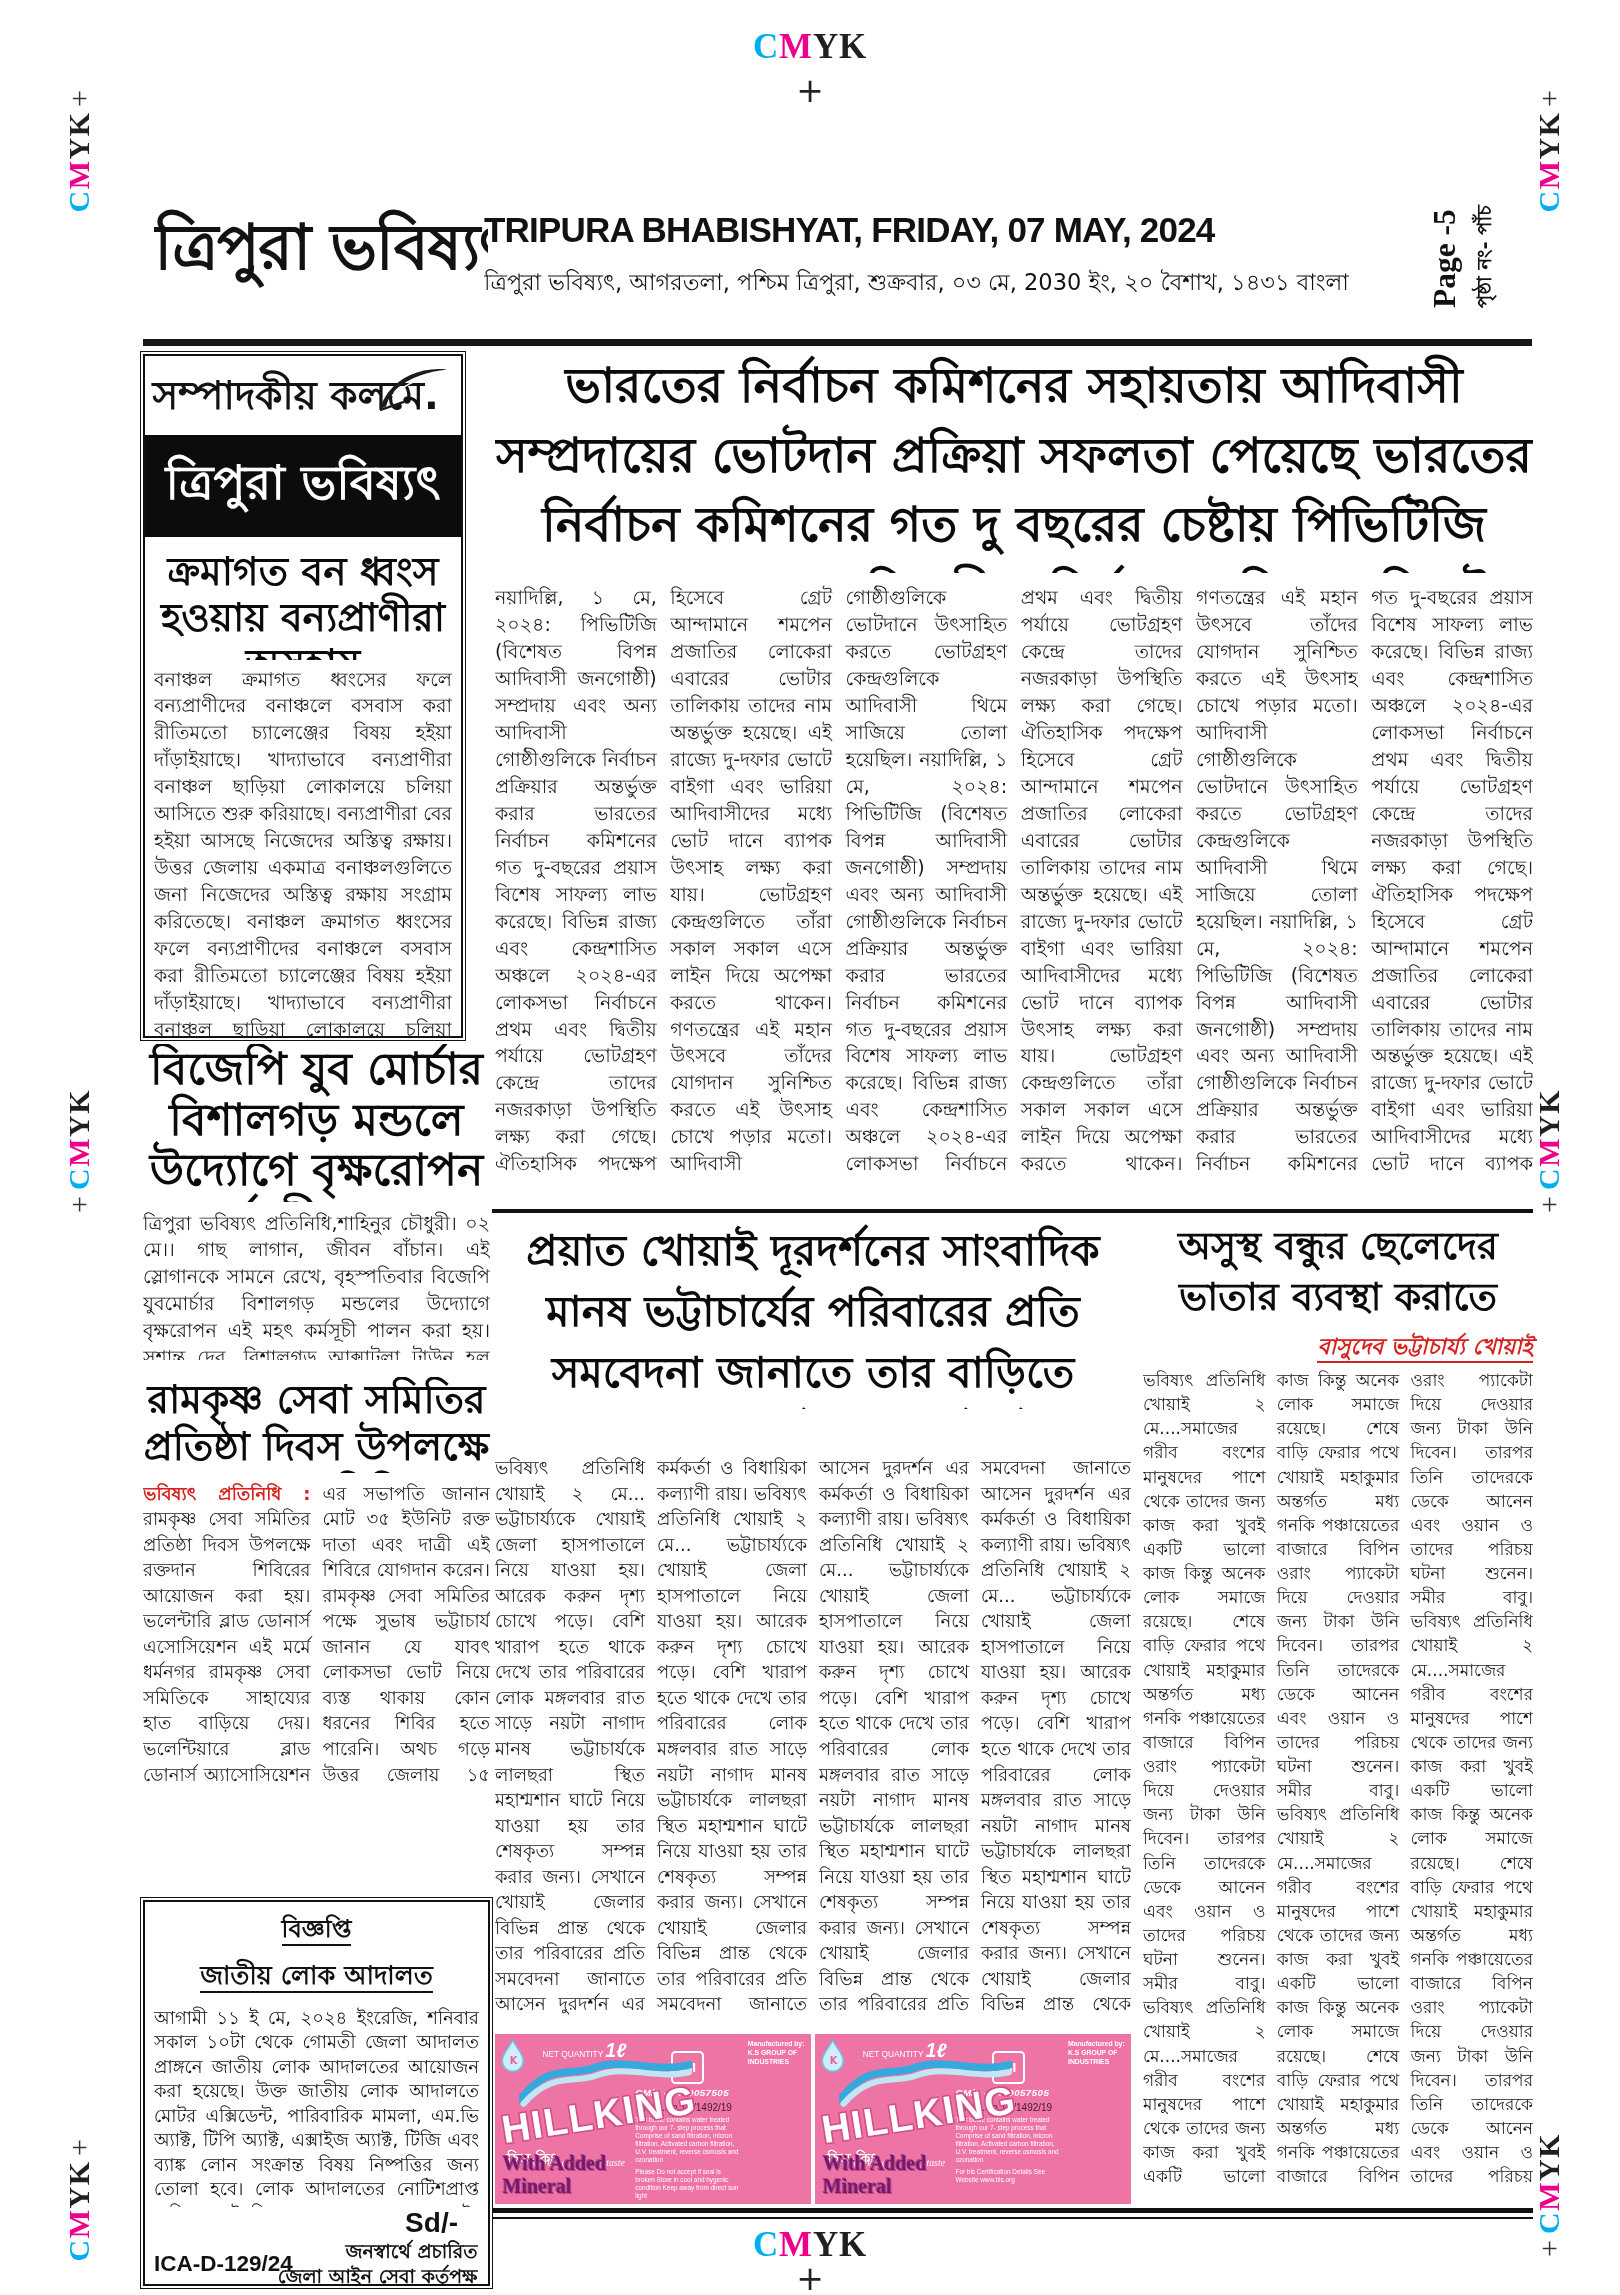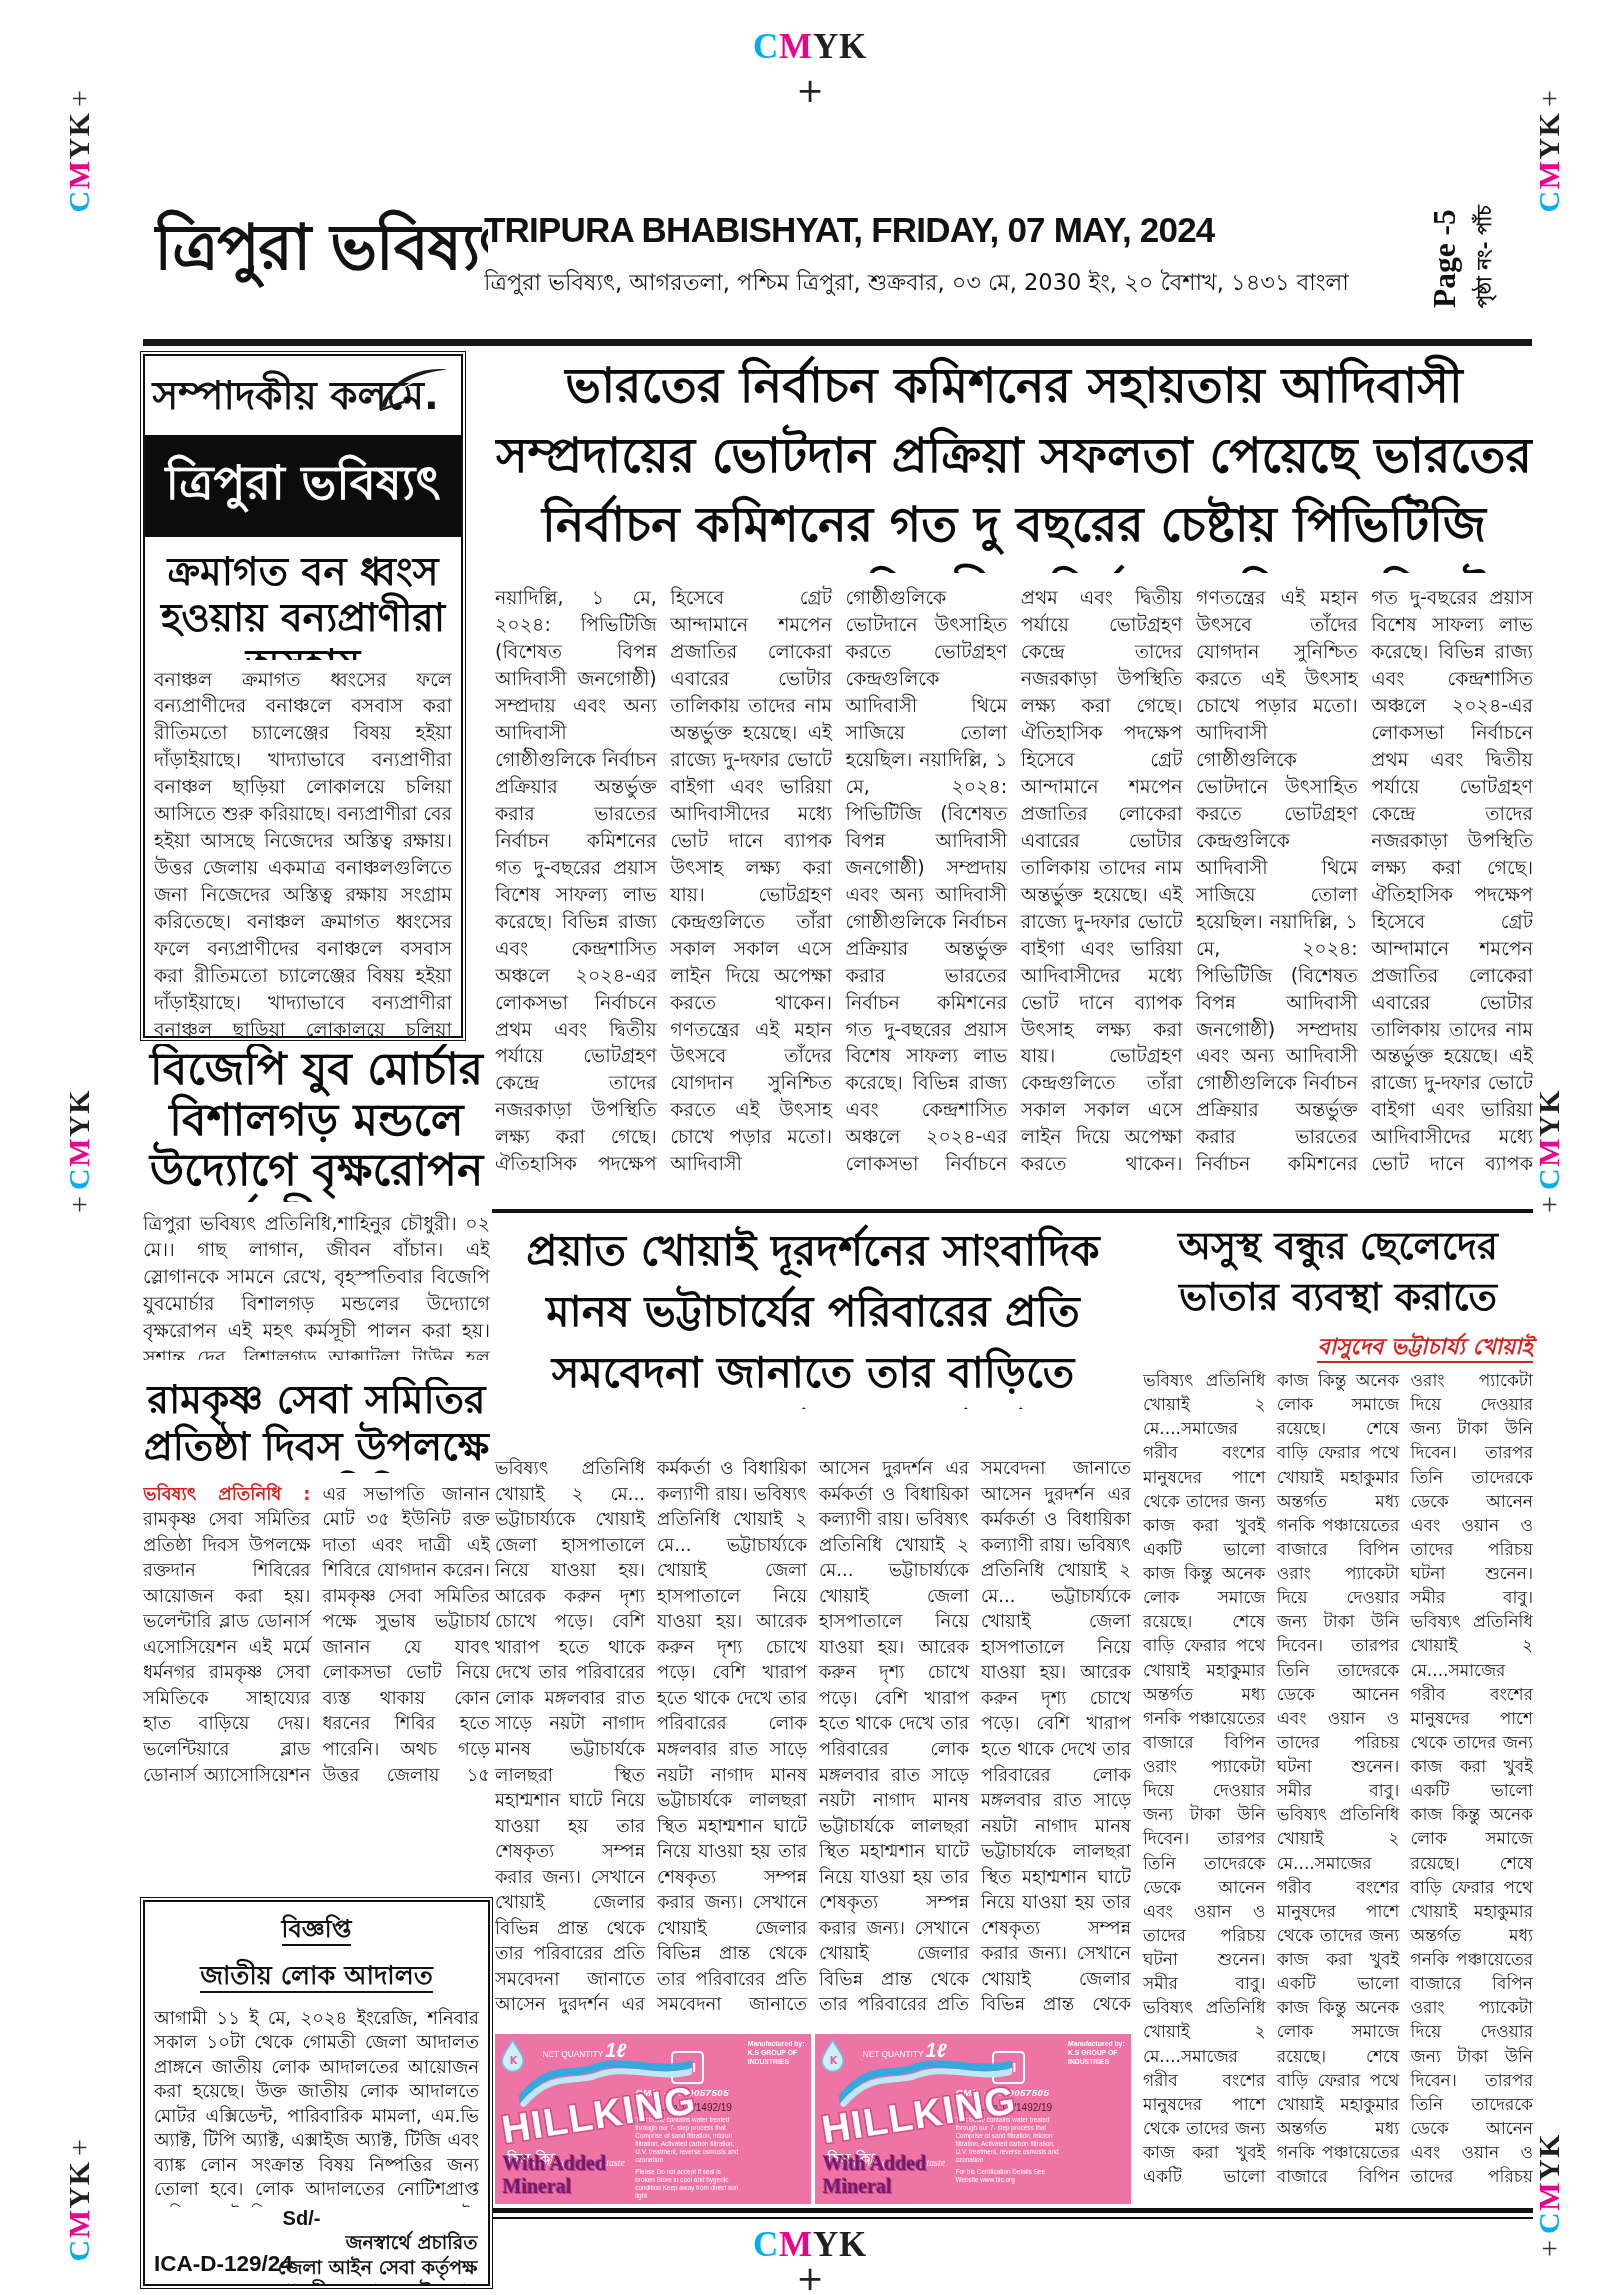--- a/index.html
+++ b/index.html
@@ -54,21 +54,21 @@
   .bjp .bodytext { margin-top:7.5px; height:150px; }
   .ram { position:absolute; left:143px; top:1377px; width:347px; }
   .ram .headline { font-size:39px; line-height:1.2; height:96px; }
   .ram .bodytext { margin-top:7.5px; height:326px; columns:2; column-gap:12px; font-size:18px; }
   .notice-box { position:absolute; left:143px; top:1900px; width:347px; height:386px;
     border:2.3px solid #111; outline:1.5px solid #111; outline-offset:2.3px; background:#fff; overflow:hidden; }
   .notice-title { text-align:center; font-size:24px; font-weight:800; margin-top:7.5px; }
   .notice-title span, .notice-sub span { border-bottom:2.3px solid #111; padding-bottom:1.5px; }
   .notice-sub { text-align:center; font-size:25.5px; font-weight:800; margin-top:6px; }
   .notice-body { margin:7.5px 9px 0 9px; font-size:18px; line-height:1.36; text-align:justify; height:201px; overflow:hidden; }
-  .notice-sd { text-align:center; margin-right:30px; font-size:20px; font-family:"Liberation Sans",sans-serif; font-weight:700; }
+  .notice-sd { text-align:right; margin-right:30px; font-size:28px; font-family:"Liberation Sans",sans-serif; font-weight:700; }
   .notice-sig { text-align:right; margin-right:10.5px; font-size:19px; line-height:1.3; font-weight:600; }
   .notice-ref { position:absolute; left:9px; bottom:7.5px; font-family:"Liberation Sans",sans-serif; font-weight:800; font-size:22.5px; }
   
   .top-story-headline { position:absolute; left:495px; top:351px; width:1038px; height:222px;
     font-size:48px; line-height:1.45; }
   .top-story-body { position:absolute; left:495px; top:584px; width:1038px; height:620px;
     columns:6; column-gap:13.5px; }
   .divider { position:absolute; left:492px; top:1209px; width:1041px; height:3.8px; background:#111; }
   
   .dd-headline { position:absolute; left:495px; top:1221px; width:636px; height:188px; font-size:42px; line-height:1.45; }

